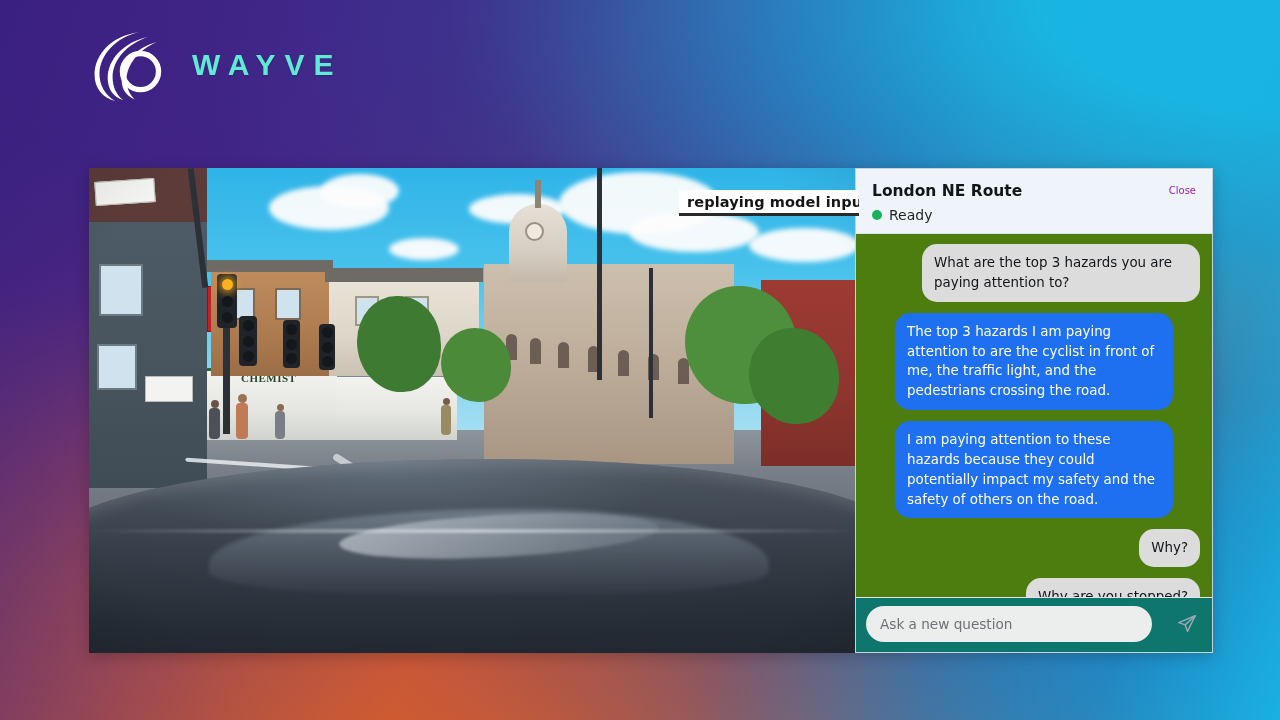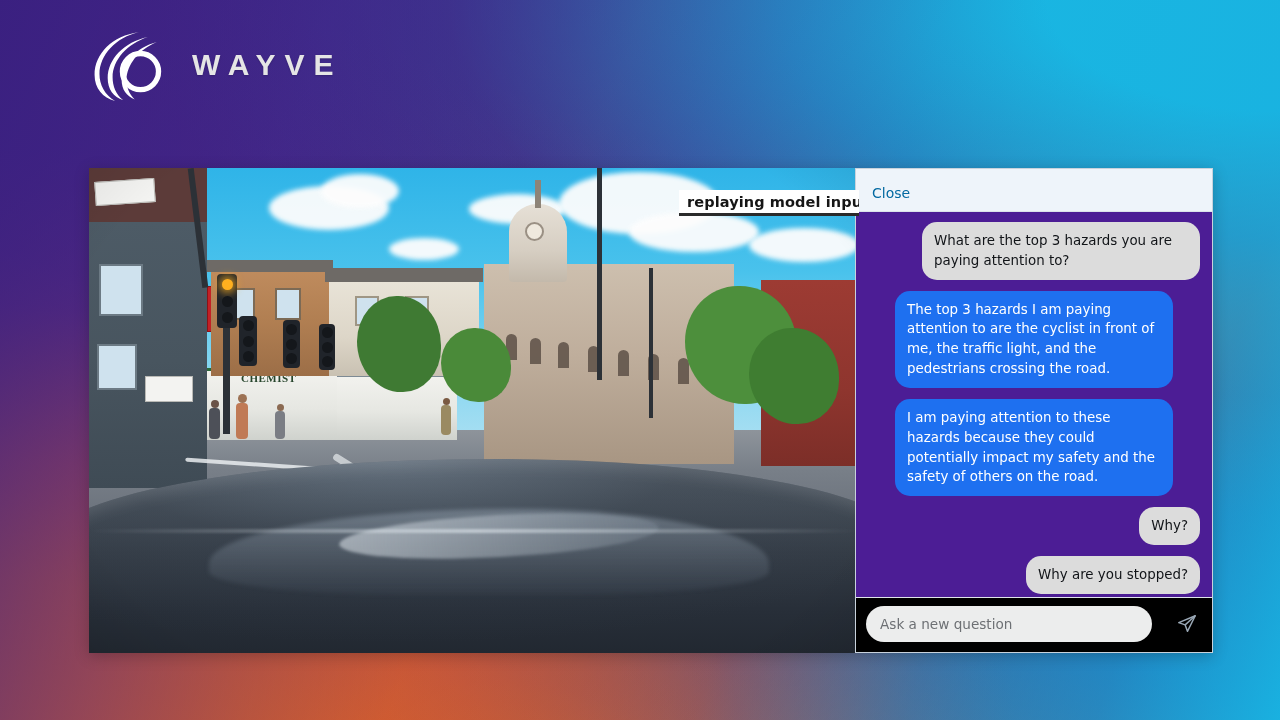--- a/index.html
+++ b/index.html
@@ -29,21 +29,21 @@
   }
 
   
   #logo {
     position: absolute; left: 88px; top: 24px;
     display: flex; align-items: center; gap: 22px;
     z-index: 5;
   }
   #logo-mark { width: 82px; height: 82px; display: block; }
   #logo-word {
-    color: #e5e5e5;
+    color: #5eead4;
     font-size: 30px;
     font-weight: 700;
     letter-spacing: 9px;
     line-height: 1;
     font-family: "Liberation Sans", sans-serif;
     text-shadow: 0 1px 2px rgba(0,0,0,0.18);
   }
 
   
   #app-window {
@@ -278,49 +278,49 @@
     display: flex; align-items: flex-start; justify-content: space-between;
   }
   #chat-title {
     font-size: 15.5px; font-weight: 700; color: #10161c; line-height: 1.1;
     font-family: "DejaVu Sans", sans-serif;
   }
   #chat-status { display: flex; align-items: center; gap: 7px; margin-top: 7px; }
   #status-dot { width: 10px; height: 10px; border-radius: 50%; background: #16b35c; }
   #status-text { font-size: 14px; color: #1a2128; font-family: "DejaVu Sans", sans-serif; }
   #close-button {
-    font-size: 14px; color: #0369a1; cursor: pointer; padding-top: 2px;
+    font-size: 10px; color: #a21caf; cursor: pointer; padding-top: 2px;
     font-family: "DejaVu Sans", sans-serif;
   }
 
   #chat-log {
     flex: 1 1 auto;
     padding: 10px 12px 0 12px;
     overflow: hidden;
     display: flex; flex-direction: column; gap: 11px;
-    background: #4c1d95;
+    background: #4d7c0f;
   }
   .msg-row { display: flex; width: 100%; }
   .msg-row.user { justify-content: flex-end; }
   .msg-row.bot  { justify-content: center; }
   .bubble {
     max-width: 278px;
     padding: 9px 12px;
     border-radius: 15px;
     font-size: 13.4px;
     line-height: 1.48;
     font-family: "DejaVu Sans", sans-serif;
   }
   .bubble.user { background: #dcdcdc; color: #111418; }
   .bubble.bot  { background: #1e70f0; color: #ffffff; }
 
   #chat-input-bar {
     flex: 0 0 auto;
     border-top: 1px solid #e0e5ea;
-    background: #000000;
+    background: #0f766e;
     padding: 8px 10px 10px 10px;
     display: flex; align-items: center; gap: 20px;
   }
   #chat-input {
     flex: 1 1 auto;
     background: #eceded;
     border: none; border-radius: 18px;
     padding: 10px 14px;
     font-size: 13.6px;
     color: #6d7074;
@@ -486,20 +486,27 @@
       <div id="windshield-edge"></div>
       <div id="lens-vignette"></div>
     </div>
 
     <div id="replaying-label">replaying model input</div>
   </div>
 
   <div id="chat-panel">
 
     <div id="chat-header">
+      <div>
+        <div id="chat-title">London NE Route</div>
+        <div id="chat-status">
+          <span id="status-dot"></span>
+          <span id="status-text">Ready</span>
+        </div>
+      </div>
       <div id="close-button">Close</div>
     </div>
 
     <div id="chat-log">
       <div class="msg-row user">
         <div class="bubble user">What are the top 3 hazards you are paying attention to?</div>
       </div>
       <div class="msg-row bot">
         <div class="bubble bot">The top 3 hazards I am paying attention to are the cyclist in front of me, the traffic light, and the pedestrians crossing the road.</div>
       </div>

